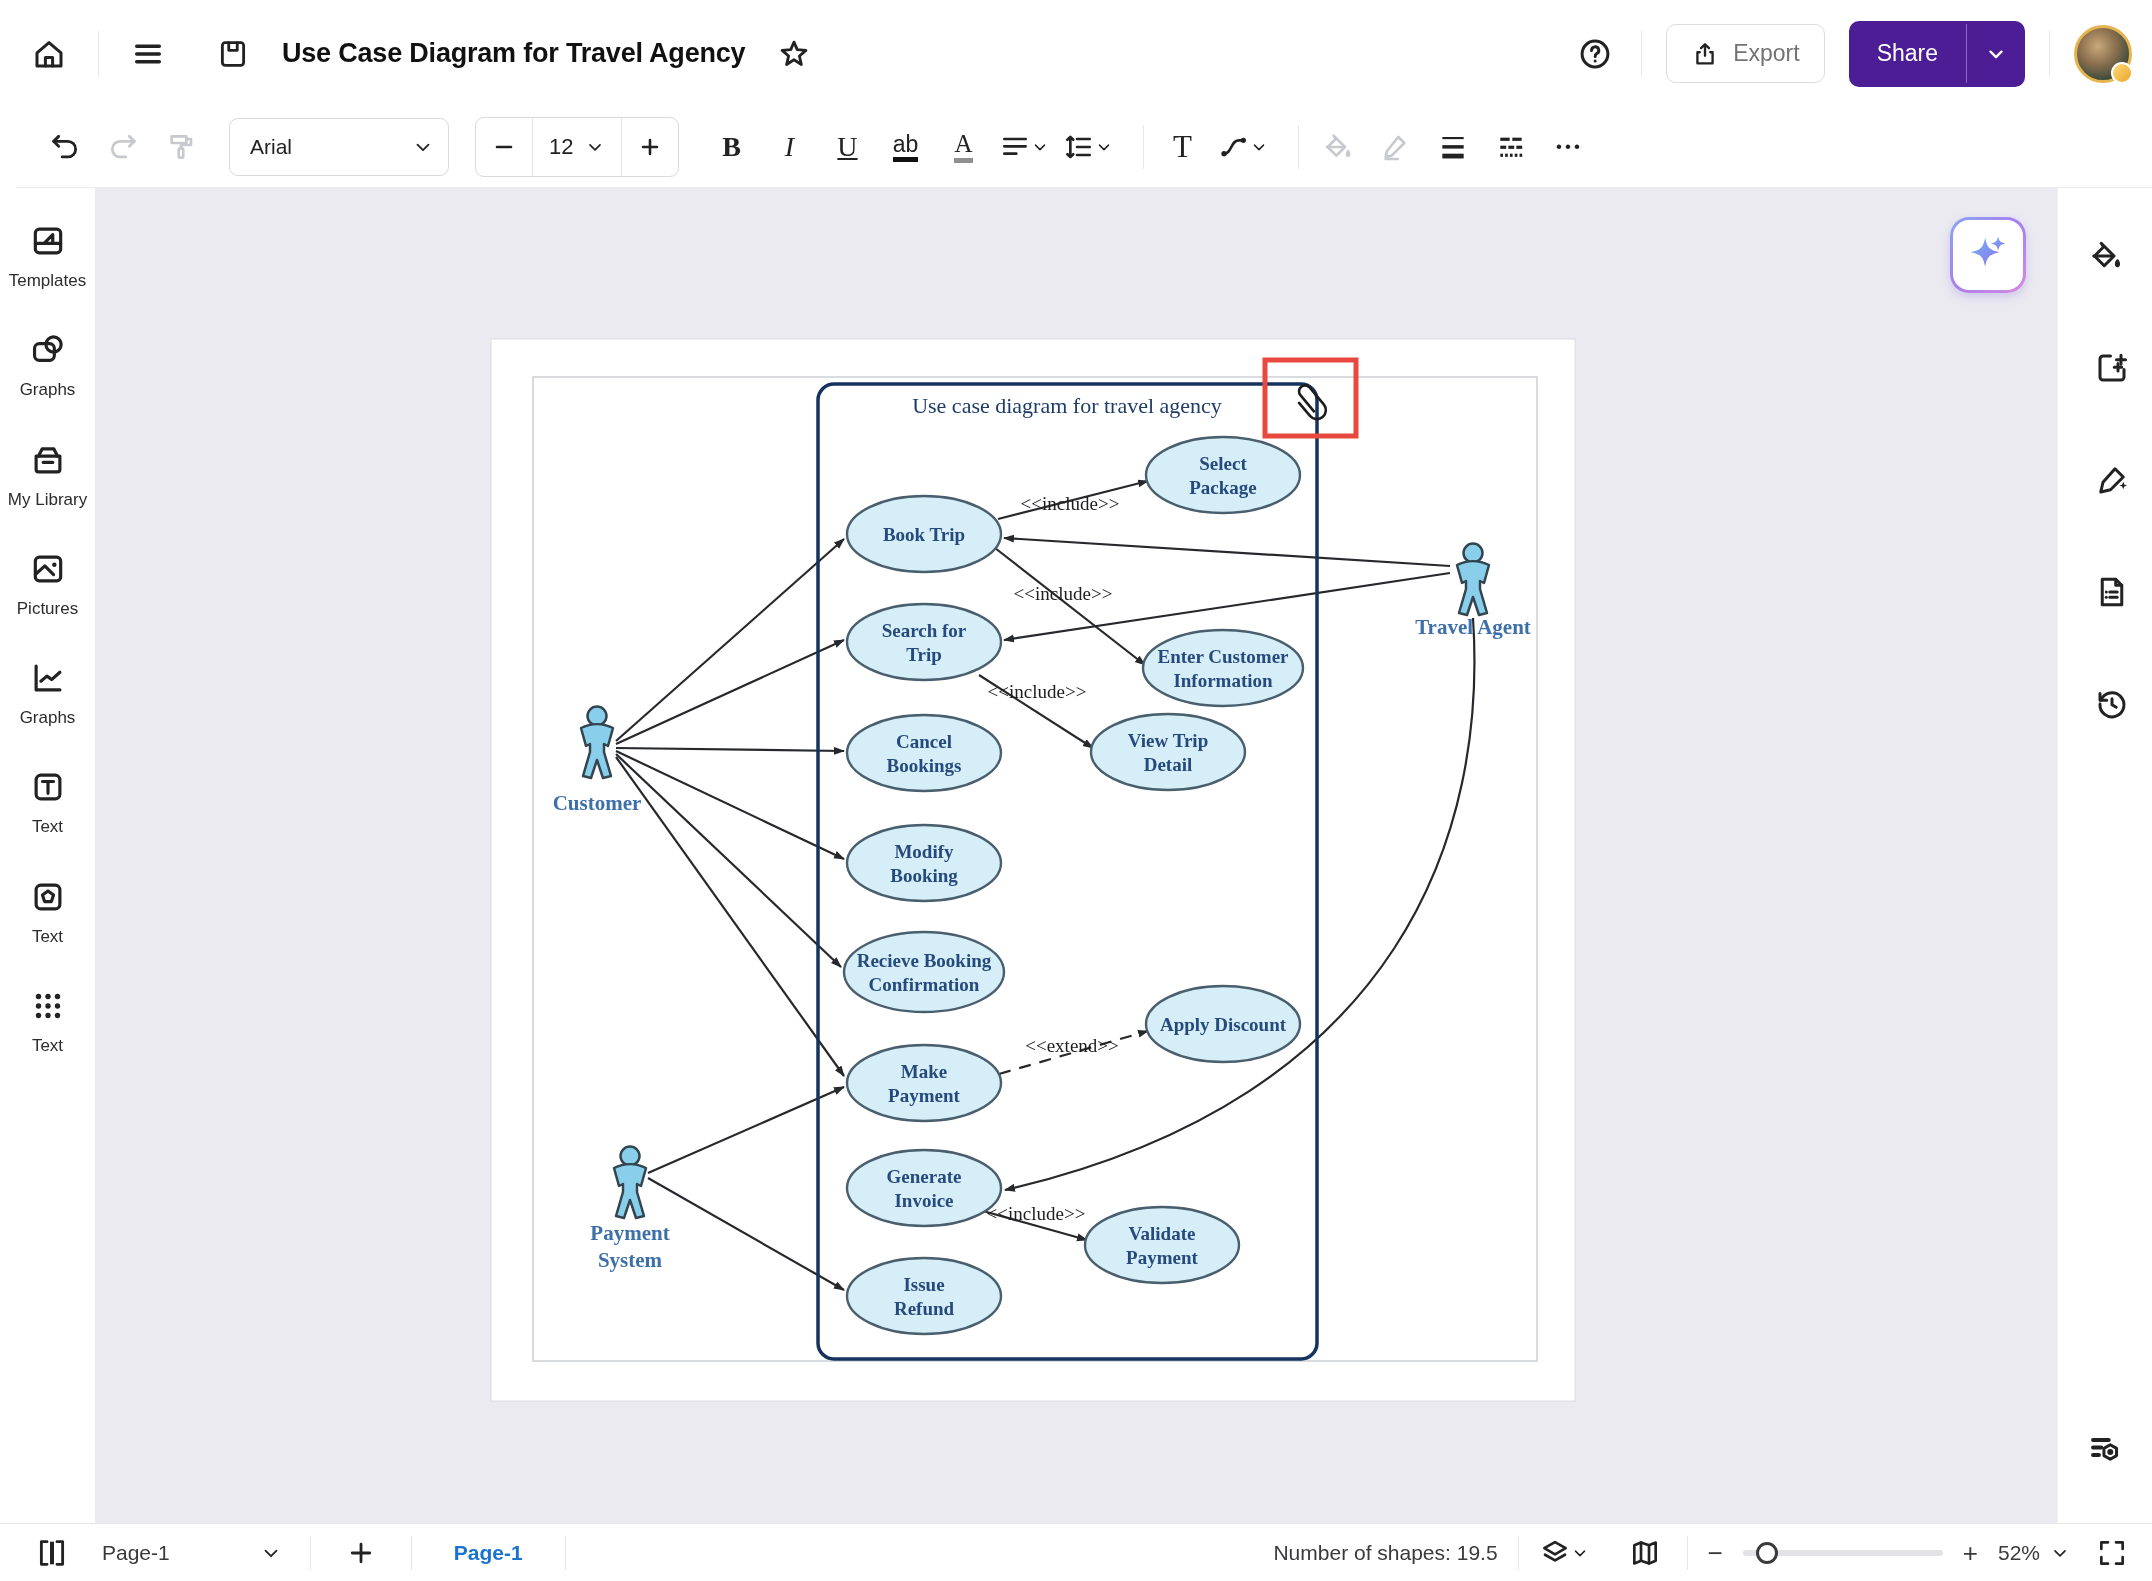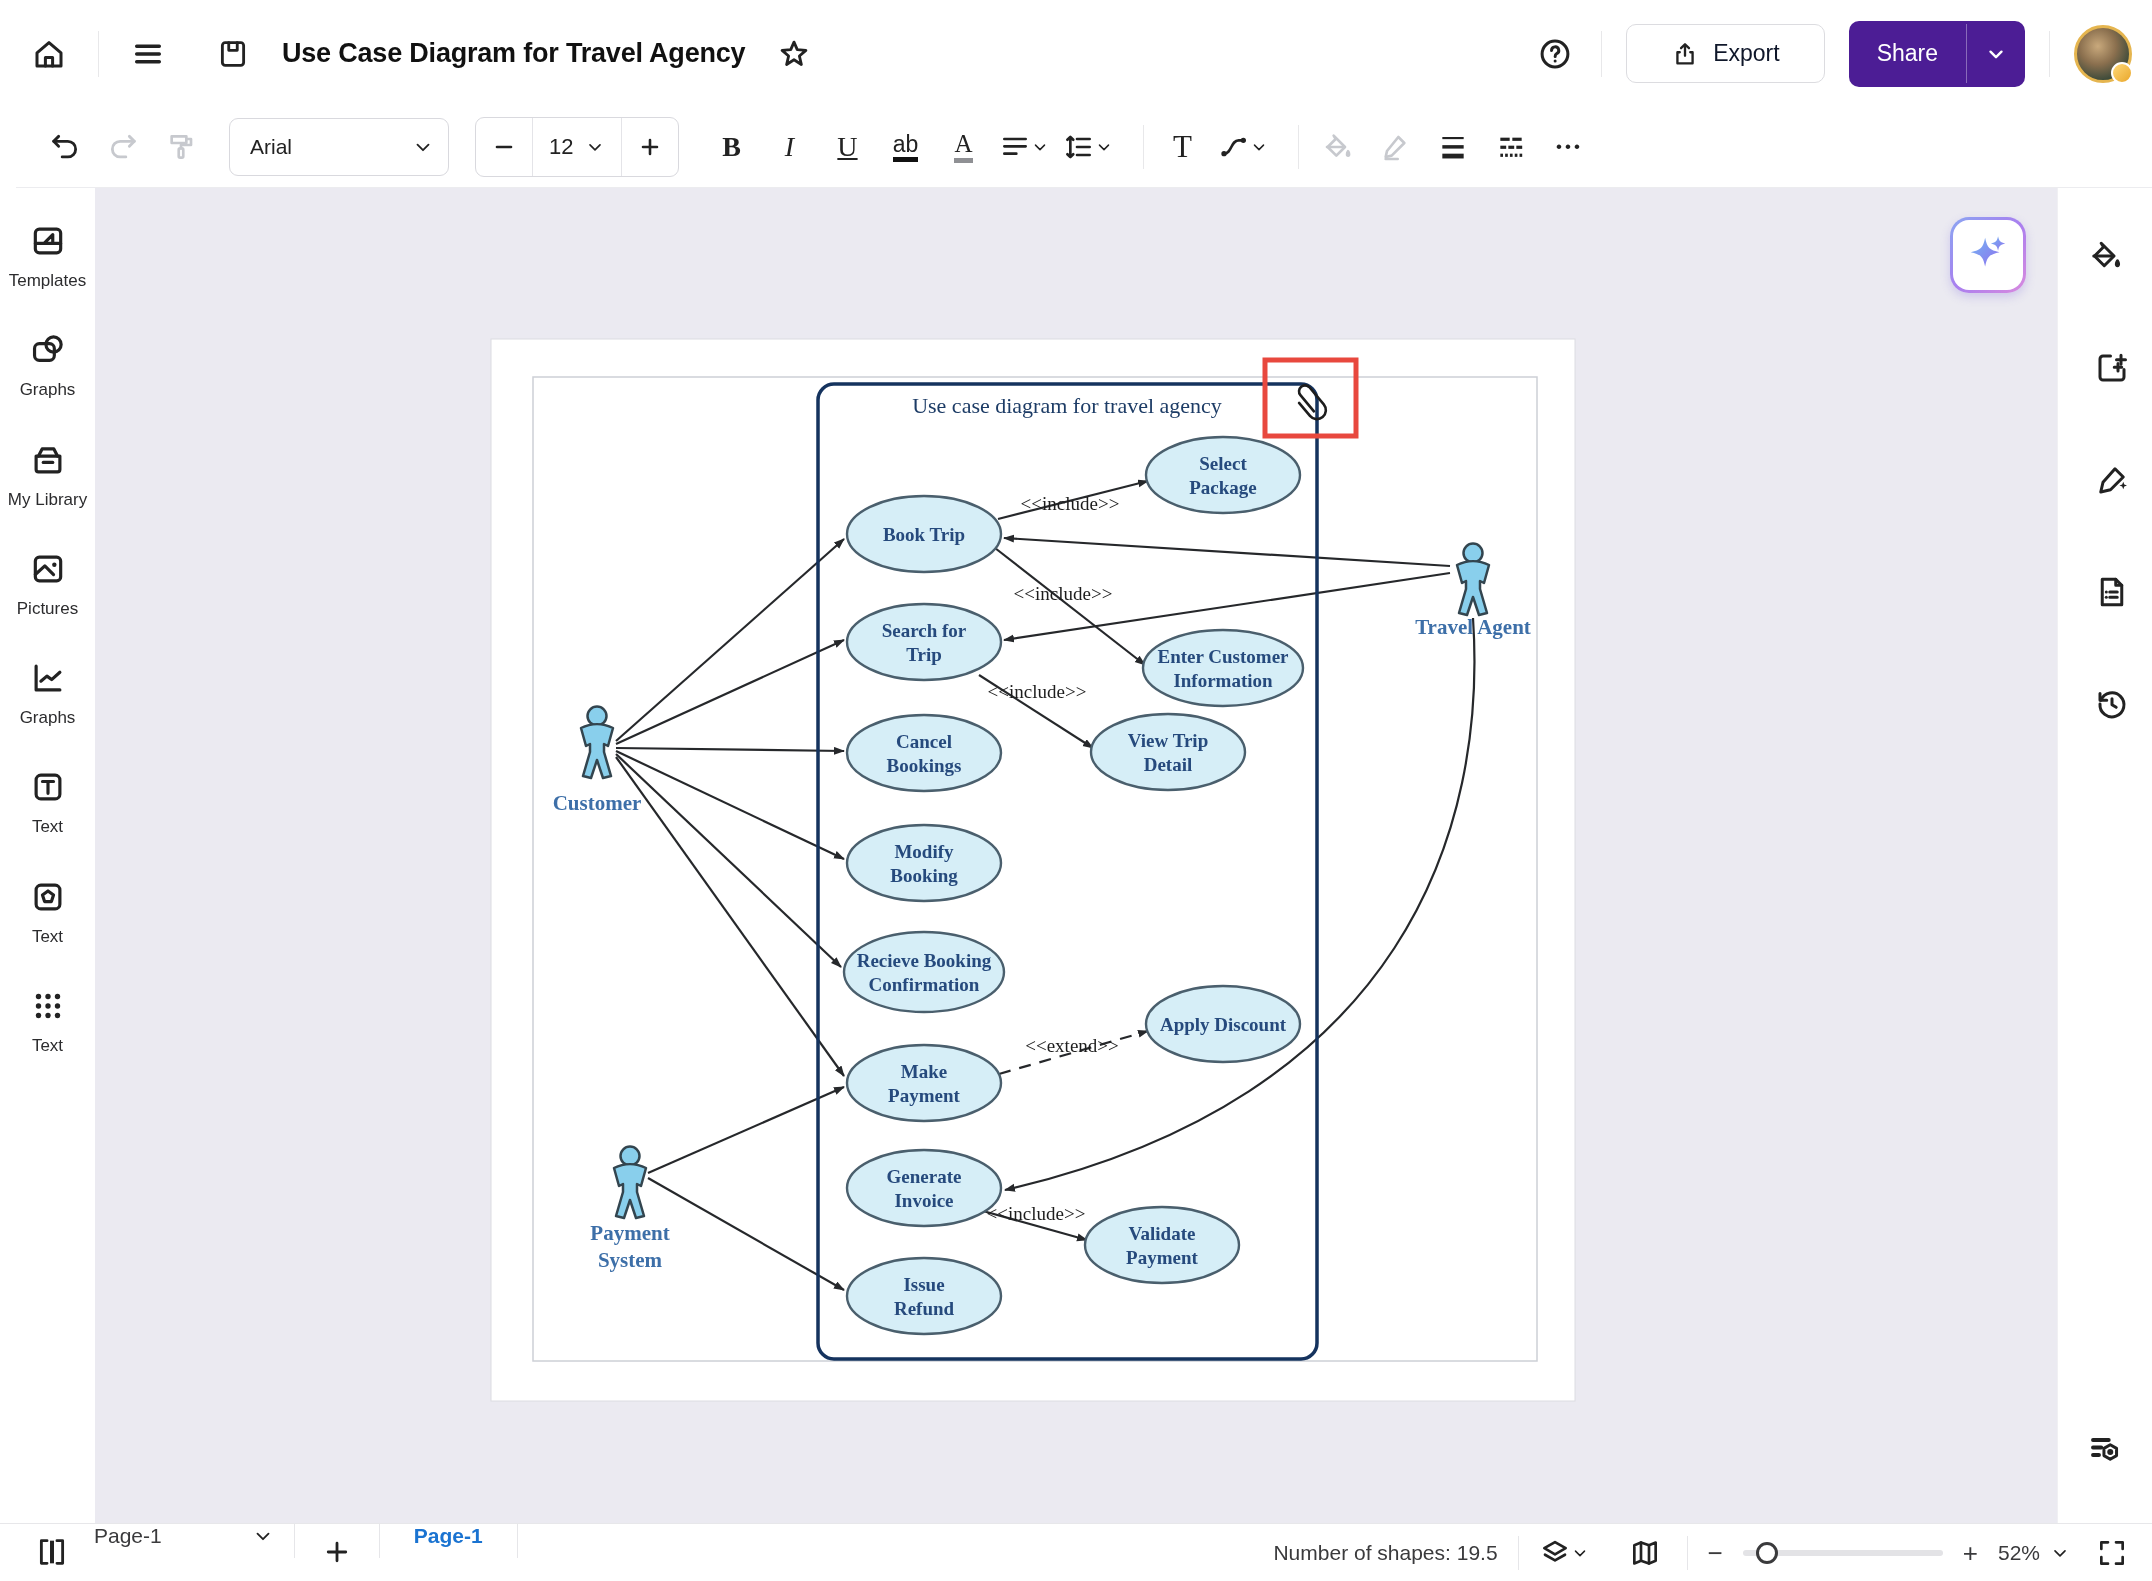--- a/index.html
+++ b/index.html
@@ -7,22 +7,22 @@
        font-family:"Liberation Sans",sans-serif;color:#222;}
   .ic{stroke:#222;fill:none;stroke-width:2;stroke-linecap:round;stroke-linejoin:round;display:block;}
   .ic.gray{stroke:#c7c9ce;}
   .ic .fill{fill:#222;stroke:none;}
   
   .header{position:absolute;left:0;top:0;width:2152px;height:107px;background:#fff;}
   .h-left{position:absolute;left:27px;top:0;height:107px;display:flex;align-items:center;gap:27px;}
   .h-right{position:absolute;right:20px;top:0;height:107px;display:flex;align-items:center;gap:24px;}
   .vdiv{width:1px;height:46px;background:#e8e8ea;}
   .doc-title{font-size:27px;font-weight:700;color:#111;letter-spacing:-.2px;}
-  .btn-export{display:flex;align-items:center;gap:14px;height:59px;padding:0 44px;border:1.5px solid #dcdce0;
-              border-radius:10px;font-size:23px;color:#0f172a;background:#fff;cursor:pointer;}
+  .btn-export{display:flex;align-items:center;gap:14px;height:59px;padding:0 24px;border:1.5px solid #dcdce0;
+              border-radius:10px;font-size:23px;color:#737373;background:#fff;cursor:pointer;}
   .btn-share{display:flex;align-items:center;height:66px;border-radius:10px;background:#4c1d95;color:#fff;
              font-size:23px;cursor:pointer;overflow:hidden;}
   .btn-share .lbl{padding:0 28px;}
   .btn-share .sep{width:1px;height:59px;background:rgba(255,255,255,.35);}
   .btn-share .chev{padding:0 18px;display:flex;align-items:center;}
   .avatar{position:relative;width:58px;height:58px;border-radius:50%;
           background:radial-gradient(circle at 40% 35%,#c9a97c 0%,#8a6f4e 40%,#3c4a3a 75%,#20301f 100%);
           border:3px solid #e5b54f;box-sizing:border-box;}
   .avatar .badge{position:absolute;right:-4px;bottom:-4px;width:22px;height:22px;border-radius:50%;
           background:linear-gradient(135deg,#ffd978,#e9a62a);border:2px solid #fff;box-sizing:border-box;}
@@ -57,21 +57,21 @@
   
   .canvas{position:absolute;left:95px;top:188px;width:1962px;height:1335px;background:#ebeaf1;}
   #diagram-svg{position:absolute;left:0;top:0;}
   #diagram-svg text{font-family:"Liberation Serif",serif;}
   .ai-btn{position:absolute;left:1855px;top:29px;width:76px;height:76px;border-radius:19px;
           background:linear-gradient(135deg,#8aa6f2,#a97fef,#d98ade);padding:3px;box-sizing:border-box;
           box-shadow:0 4px 10px rgba(120,100,220,.25);cursor:pointer;}
   .ai-btn .inner{width:100%;height:100%;border-radius:16px;background:#fff;display:flex;align-items:center;justify-content:center;}
   
   .bbar{position:absolute;left:0;top:1523px;width:2152px;height:58px;background:#fff;border-top:1px solid #e7e7ea;}
-  .bb-left{position:absolute;left:30px;top:0;height:58px;display:flex;align-items:flex-start;gap:20px;}
+  .bb-left{position:absolute;left:30px;top:0;height:58px;display:flex;align-items:center;gap:28px;}
   .bb-right{position:absolute;right:18px;top:0;height:58px;display:flex;align-items:center;gap:20px;}
   .bb-text{font-size:21px;color:#3a3a3c;}
   .bb-div{width:1px;height:34px;background:#e6e6e9;}
   .page-tab{font-size:21px;font-weight:700;color:#1a73d1;padding:0 14px;cursor:pointer;}
   .pgsel{display:flex;align-items:center;gap:90px;cursor:pointer;}
   .zoom-track{position:relative;width:200px;height:6px;border-radius:3px;background:#e3e3e6;cursor:pointer;}
   .zoom-thumb{position:absolute;left:12%;top:50%;transform:translate(-50%,-50%);width:22px;height:22px;
               border-radius:50%;background:#fff;border:3.5px solid #3a3a3c;box-sizing:border-box;}
   .pm{font-size:26px;color:#3a3a3c;line-height:1;cursor:pointer;}
   .zoom-pct{display:flex;align-items:center;gap:10px;font-size:21px;color:#3a3a3c;cursor:pointer;}

